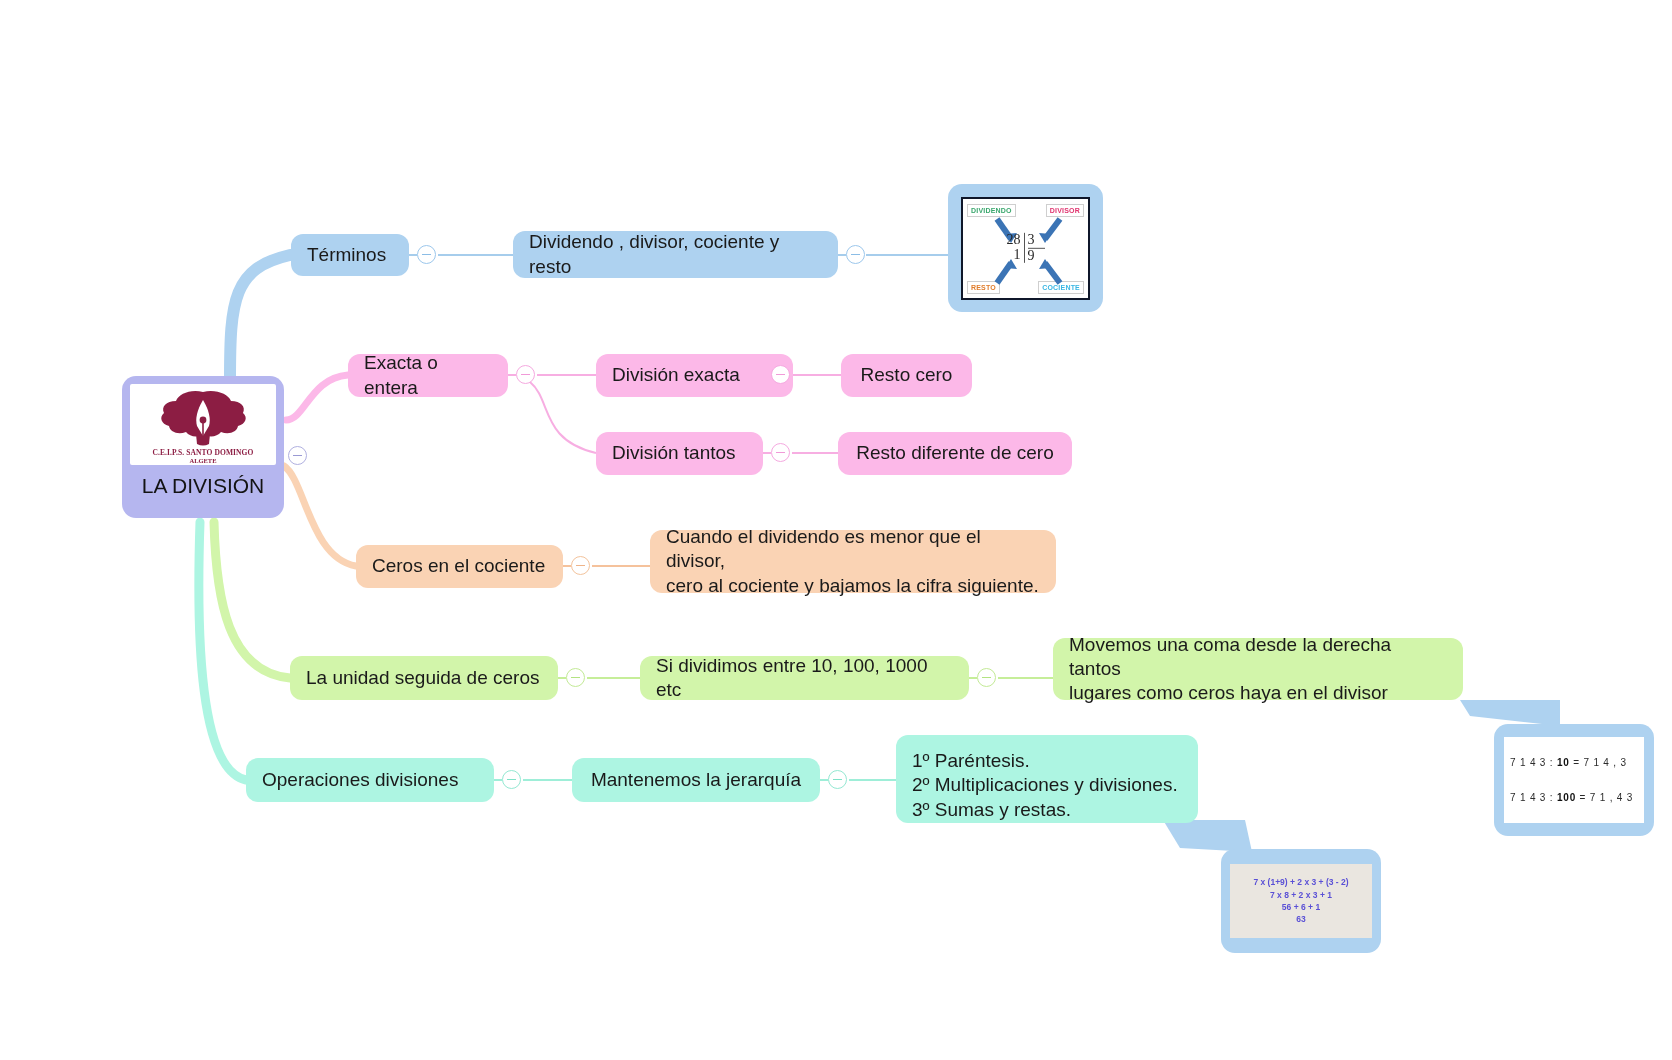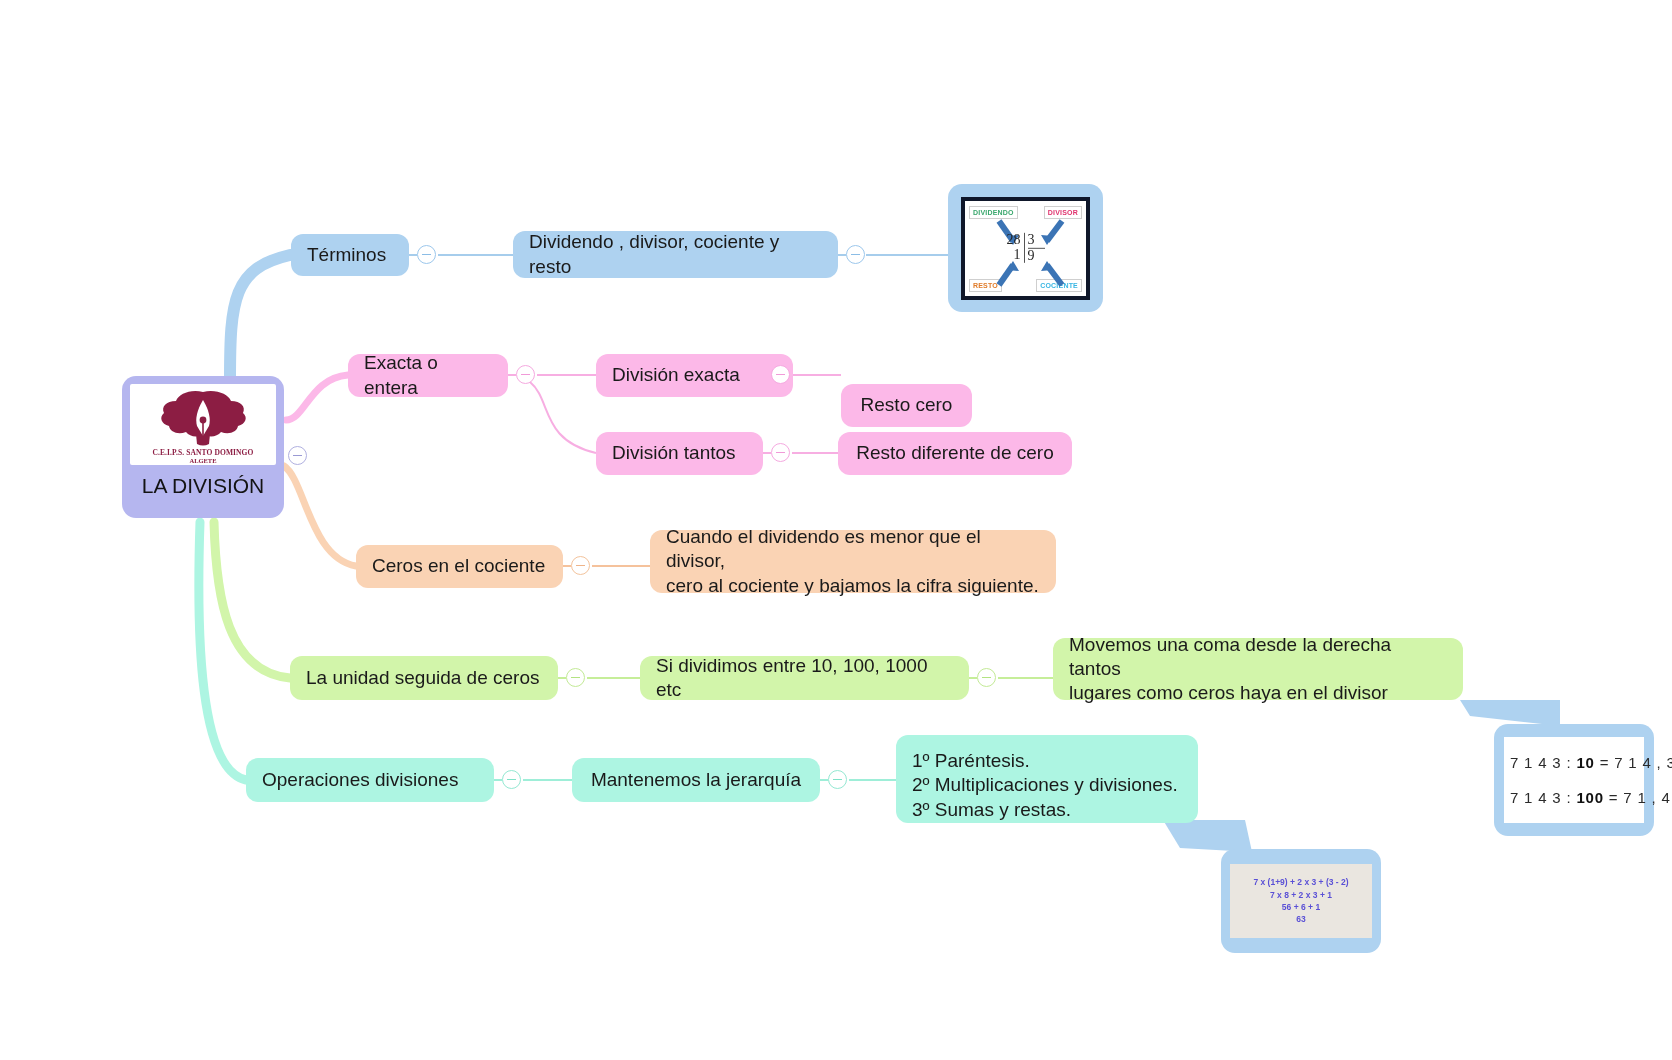--- a/index.html
+++ b/index.html
@@ -146,21 +146,21 @@
   .img-inner {
     background: #ffffff;
     box-sizing: border-box;
     position: relative;
   }
 
   
   #img-terminos { left: 948px; top: 184px; width: 155px; height: 128px; }
   #img-terminos .img-inner {
     width: 129px; height: 103px;
-    border: 4px solid #0f172a;
+    border: 2px solid #0f172a;
   }
   .tagbox {
     position: absolute;
     border: 1px solid #cfcfcf;
     background: #ffffff;
     font-family: "Liberation Sans", sans-serif;
     font-weight: bold;
     font-size: 7px;
     letter-spacing: 0.2px;
     padding: 2px 3px;
@@ -198,25 +198,24 @@
   #img-unidad { left: 1494px; top: 724px; width: 160px; height: 112px; }
   #img-unidad .img-inner {
     width: 140px; height: 86px;
     display: flex;
     flex-direction: column;
     justify-content: space-around;
     padding: 8px 6px;
   }
   .dec-line {
     font-family: "Liberation Sans", sans-serif;
-    font-size: 15px;
+    font-size: 10px;
     color: #2b2b2b;
     letter-spacing: 0.8px;
     white-space: nowrap;
-    text-align: center;
   }
   .dec-line b { color: #111; }
 
   
   #img-operaciones { left: 1221px; top: 849px; width: 160px; height: 104px; }
   #img-operaciones .img-inner {
     width: 142px; height: 74px;
     background: #eae6e0;
     display: flex;
     flex-direction: column;
@@ -344,21 +343,21 @@
         </div>
       </div>
     </div>
   </div>
 
   <div class="node c-pink" style="left:348px; top:354px; width:160px; height:43px;">Exacta o entera</div>
   <div class="collapse cl-pink" style="left:516px; top:365px;"></div>
 
   <div class="node c-pink" style="left:596px; top:354px; width:197px; height:43px;">División exacta</div>
   <div class="collapse cl-pink" style="left:771px; top:365px;"></div>
-  <div class="node c-pink center-text" style="left:841px; top:354px; width:131px; height:43px;margin-top:30px;">Resto cero</div>
+  <div class="node c-pink center-text" style="left:841px; top:354px; width:131px; height:43px;">Resto cero</div>
 
   <div class="node c-pink" style="left:596px; top:432px; width:167px; height:43px;">División tantos</div>
   <div class="collapse cl-pink" style="left:771px; top:443px;"></div>
   <div class="node c-pink center-text" style="left:838px; top:432px; width:234px; height:43px;">Resto diferente de cero</div>
 
   <div class="node c-orange" style="left:356px; top:545px; width:207px; height:43px;">Ceros en el cociente</div>
   <div class="collapse cl-orange" style="left:571px; top:556px;"></div>
   <div class="node c-orange" style="left:650px; top:530px; width:406px; height:63px;">Cuando el dividendo es menor que el divisor,
 cero al cociente y bajamos la cifra siguiente.</div>
 

